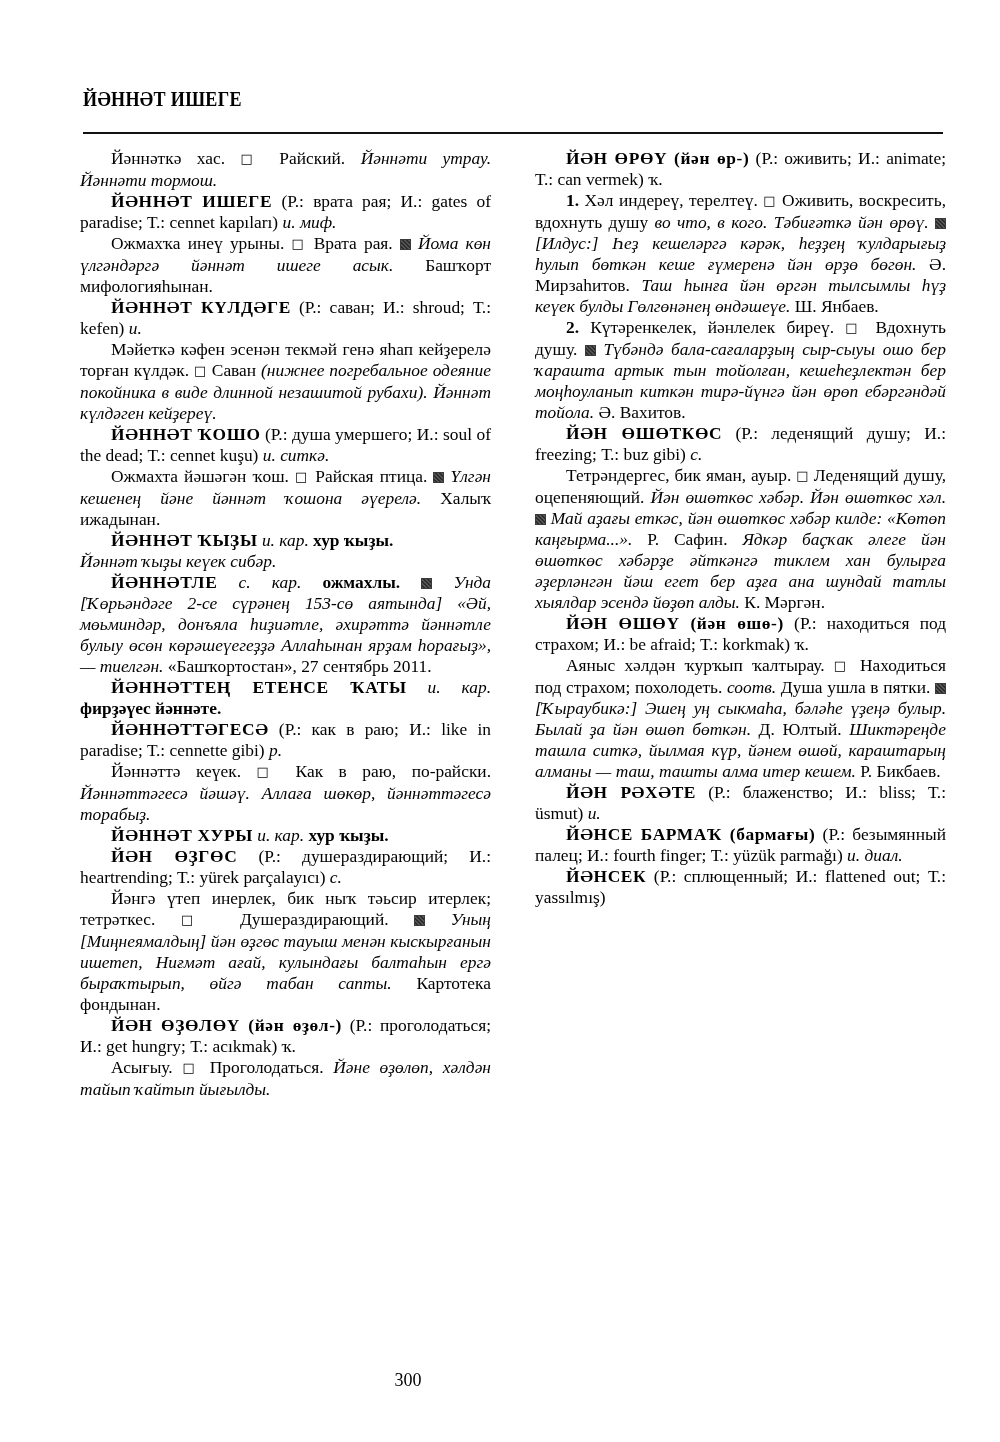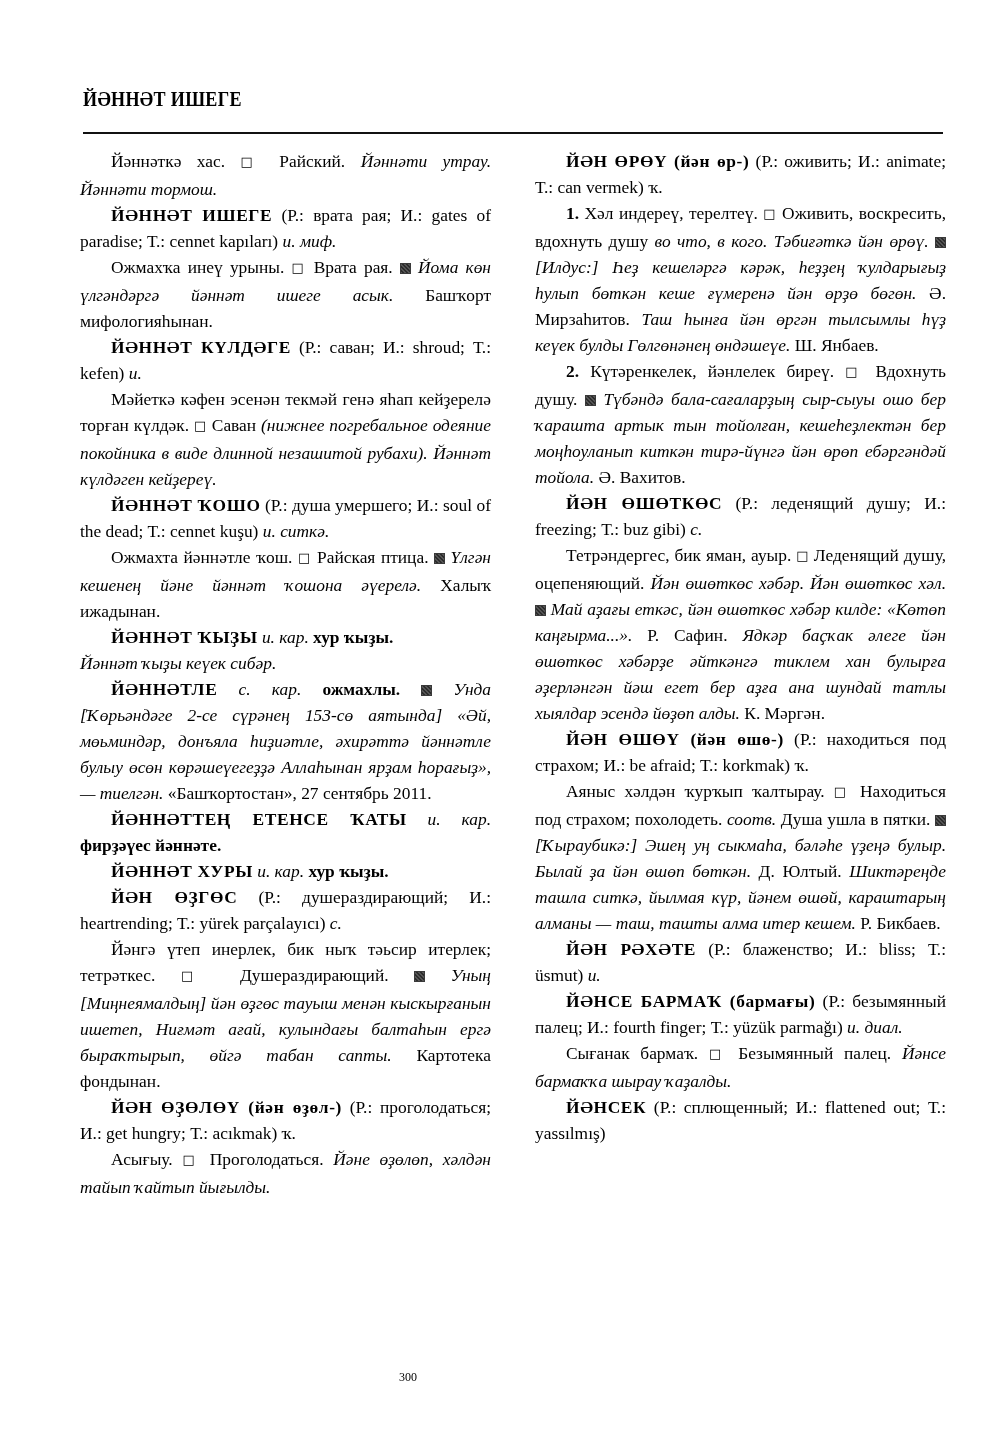--- a/index.html
+++ b/index.html
@@ -60,21 +60,21 @@
     gap: 44px;
   }
   .col {
     width: 411px;
   }
 
   
   p.e {
     margin: 0;
     font-size: 17.4px;
-    line-height: 26px;
+    line-height: 21px;
     text-align: justify;
     text-indent: 31px;
     hyphens: manual;
     word-spacing: 0px;
   }
   p.cont {
     text-indent: 0;
   }
 
   
@@ -112,21 +112,21 @@
     box-sizing: border-box;
   }
 
   
   .folio {
     position: absolute;
     left: 0;
     top: 1330px;
     width: 800px;
     text-align: center;
-    font-size: 12px;
+    font-size: 18px;
     font-family: "Liberation Serif", "DejaVu Serif", serif;
   }
 </style>
 </head>
 <body>
 
 <div class="page">
 
   <div class="header">
     <div class="header-title">ЙӘННӘТ ИШЕГЕ</div>
@@ -134,41 +134,42 @@
   <div class="header-rule"></div>
 
   <div class="columns">
     <div class="col" id="col-left">
         <p class="e"><span>Йәннәткә хас. </span><span class="sq">□</span><span> Райский. </span><span class="i">Йәннәти утрау. Йәннәти тормош.</span></p>
         <p class="e"><span class="hw">ЙӘННӘТ ИШЕГЕ</span><span> (Р.: врата рая; И.: gates of paradise; Т.: cennet kapıları) </span><span class="i">и. миф.</span></p>
         <p class="e"><span>Ожмахҡа инеү урыны. </span><span class="sq">□</span><span> Врата рая. </span><span class="fsq"></span><span> </span><span class="i">Йома көн үлгәндәргә йәннәт ишеге асык.</span><span> Башҡорт мифологияһынан.</span></p>
         <p class="e"><span class="hw">ЙӘННӘТ КҮЛДӘГЕ</span><span> (Р.: саван; И.: shroud; Т.: kefen) </span><span class="i">и.</span></p>
         <p class="e"><span>Мәйеткә кәфен эсенән текмәй генә яһап кейҙерелә торған күлдәк. </span><span class="sq">□</span><span> Саван </span><span class="i">(нижнее погребальное одеяние покойника в виде длинной незашитой рубахи). Йәннәт күлдәген кейҙереү.</span></p>
         <p class="e"><span class="hw">ЙӘННӘТ ҠОШО</span><span> (Р.: душа умершего; И.: soul of the dead; Т.: cennet kuşu) </span><span class="i">и. ситкә.</span></p>
-        <p class="e"><span>Ожмахта йәннәтле ҡош. </span><span class="sq">□</span><span> Райская птица. </span><span class="fsq"></span><span> </span><span class="i">Үлгән кешенең йәне йәннәт ҡошона әүерелә.</span><span> Халыҡ ижадынан.</span></p>
+        <p class="e"><span>Ожмахта йәшәгән ҡош. </span><span class="sq">□</span><span> Райская птица. </span><span class="fsq"></span><span> </span><span class="i">Үлгән кешенең йәне йәннәт ҡошона әүерелә.</span><span> Халыҡ ижадынан.</span></p>
         <p class="e"><span class="hw">ЙӘННӘТ ҠЫҘЫ</span><span class="i"> и. кар. </span><span class="b">хур ҡыҙы.</span></p>
         <p class="e cont"><span class="i">Йәннәт ҡыҙы кеүек сибәр.</span></p>
         <p class="e"><span class="hw">ЙӘННӘТЛЕ</span><span class="i"> с. кар. </span><span class="b">ожмахлы.</span><span> </span><span class="fsq"></span><span> </span><span class="i">Унда [Ҡөрьәндәге 2-се сүрәнең 153-сө аятында] «Әй, мөьминдәр, донъяла һиҙиәтле, әхирәттә йәннәтле булыу өсөн көрәшеүегеҙҙә Аллаһынан ярҙам һорағыҙ», — тиелгән.</span><span> «Башҡортостан», 27 сентябрь 2011.</span></p>
         <p class="e"><span class="hw">ЙӘННӘТТЕҢ ЕТЕНСЕ ҠАТЫ</span><span class="i"> и. кар. </span><span class="b">фирҙәүес йәннәте.</span></p>
+        <p class="e"><span class="hw">ЙӘННӘТТӘГЕСӘ</span><span> (Р.: как в раю; И.: like in paradise; Т.: cennette gibi) </span><span class="i">р.</span></p>
+        <p class="e"><span>Йәннәттә кеүек. </span><span class="sq">□</span><span> Как в раю, по-райски. </span><span class="i">Йәннәттәгесә йәшәү. Аллаға шөкөр, йәннәттәгесә торабыҙ.</span></p>
         <p class="e"><span class="hw">ЙӘННӘТ ХУРЫ</span><span class="i"> и. кар. </span><span class="b">хур ҡыҙы.</span></p>
         <p class="e"><span class="hw">ЙӘН ӨҘГӨС</span><span> (Р.: душераздирающий; И.: heartrending; Т.: yürek parçalayıcı) </span><span class="i">с.</span></p>
         <p class="e"><span>Йәнгә үтеп инерлек, бик ныҡ тәьсир итерлек; тетрәткес. </span><span class="sq">□</span><span> Душераздирающий. </span><span class="fsq"></span><span> </span><span class="i">Уның [Миңнеямалдың] йән өҙгөс тауыш менән кыскырғанын ишетеп, Ниғмәт ағай, кулындағы балтаһын ергә быраҡтырып, өйгә табан сапты.</span><span> Картотека фондынан.</span></p>
         <p class="e"><span class="hw">ЙӘН ӨҘӨЛӨҮ (йән өҙөл-)</span><span> (Р.: проголодаться; И.: get hungry; Т.: acıkmak) </span><span>ҡ.</span></p>
         <p class="e"><span>Асығыу. </span><span class="sq">□</span><span> Проголодаться. </span><span class="i">Йәне өҙөлөп, хәлдән тайып ҡайтып йығылды.</span></p>
       </div>
     <div class="col" id="col-right">
         <p class="e"><span class="hw">ЙӘН ӨРӨҮ (йән өр-)</span><span> (Р.: оживить; И.: animate; Т.: can vermek) </span><span>ҡ.</span></p>
         <p class="e"><span class="num">1.</span><span> Хәл индереү, терелтеү. </span><span class="sq">□</span><span> Оживить, воскресить, вдохнуть душу </span><span class="i">во что, в кого.</span><span> </span><span class="i">Тәбиғәткә йән өрөү.</span><span> </span><span class="fsq"></span><span> </span><span class="i">[Илдус:] Һеҙ кешеләргә кәрәк, һеҙҙең ҡулдарығыҙ һулып бөткән кеше ғүмеренә йән өрҙө бөгөн.</span><span> Ә. Мирзаһитов. </span><span class="i">Таш һынға йән өргән тылсымлы һүҙ кеүек булды Гөлгөнәнең өндәшеүе.</span><span> Ш. Янбаев.</span></p>
         <p class="e"><span class="num">2.</span><span> Күтәренкелек, йәнлелек биреү. </span><span class="sq">□</span><span> Вдохнуть душу. </span><span class="fsq"></span><span> </span><span class="i">Түбәндә бала-сағаларҙың сыр-сыуы ошо бер ҡарашта артык тын тойолған, кешеһеҙлектән бер моңһоуланып киткән тирә-йүнгә йән өрөп ебәргәндәй тойола.</span><span> Ә. Вахитов.</span></p>
         <p class="e"><span class="hw">ЙӘН ӨШӨТКӨС</span><span> (Р.: леденящий душу; И.: freezing; Т.: buz gibi) </span><span class="i">с.</span></p>
         <p class="e"><span>Тетрәндергес, бик яман, ауыр. </span><span class="sq">□</span><span> Леденящий душу, оцепеняющий. </span><span class="i">Йән өшөткөс хәбәр. Йән өшөткөс хәл.</span><span> </span><span class="fsq"></span><span> </span><span class="i">Май аҙағы еткәс, йән өшөткөс хәбәр килде: «Көтөп каңғырма...».</span><span> Р. Сафин. </span><span class="i">Ядкәр баҫҡак әлеге йән өшөткөс хәбәрҙе әйткәнгә тиклем хан булырға әҙерләнгән йәш егет бер аҙға ана шундай татлы хыялдар эсендә йөҙөп алды.</span><span> К. Мәргән.</span></p>
         <p class="e"><span class="hw">ЙӘН ӨШӨҮ (йән өшө-)</span><span> (Р.: находиться под страхом; И.: be afraid; Т.: korkmak) </span><span>ҡ.</span></p>
         <p class="e"><span>Аяныс хәлдән ҡурҡып ҡалтырау. </span><span class="sq">□</span><span> Находиться под страхом; похолодеть. </span><span class="i">соотв.</span><span> Душа ушла в пятки. </span><span class="fsq"></span><span> </span><span class="i">[Ҡыраубикә:] Эшең уң сыкмаһа, бәләһе үҙеңә булыр. Былай ҙа йән өшөп бөткән.</span><span> Д. Юлтый. </span><span class="i">Шиктәреңде ташла ситкә, йылмая күр, йәнем өшөй, караштарың алманы — таш, ташты алма итер кешем.</span><span> Р. Бикбаев.</span></p>
         <p class="e"><span class="hw">ЙӘН РӘХӘТЕ</span><span> (Р.: блаженство; И.: bliss; Т.: üsmut) </span><span class="i">и.</span></p>
         <p class="e"><span class="hw">ЙӘНСЕ БАРМАҠ (бармағы)</span><span> (Р.: безымянный палец; И.: fourth finger; Т.: yüzük parmağı) </span><span class="i">и. диал.</span></p>
-        <p class="e"><span>Сығанак бармаҡ. </span><span class="sq">□</span><span> Безымянный палец. </span><span class="i">Йәнсе бармаҡҡа шырау ҡаҙалды.</span></p>
         <p class="e"><span class="hw">ЙӘНСЕК</span><span> (Р.: сплющенный; И.: flattened out; Т.: yassılmış) </span></p>
       </div>
   </div>
 
   <div class="folio">300</div>
 
 </div>
 
 </body></html>

